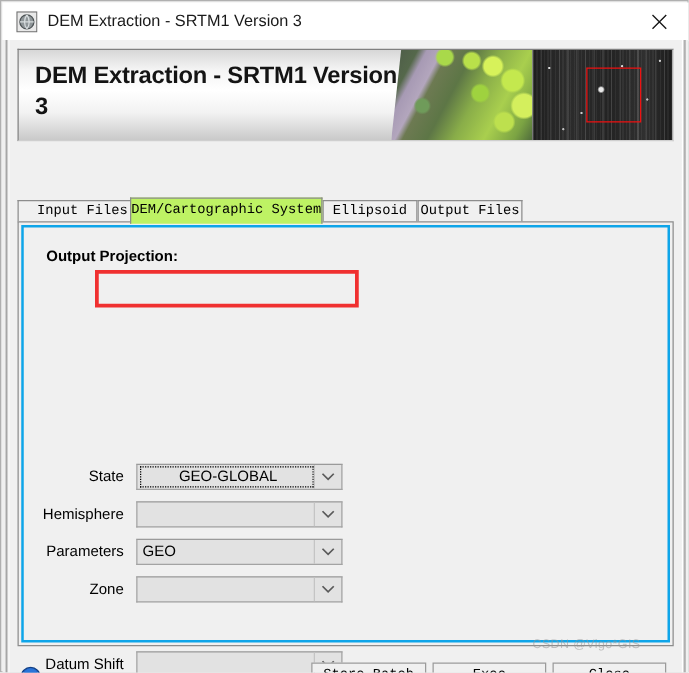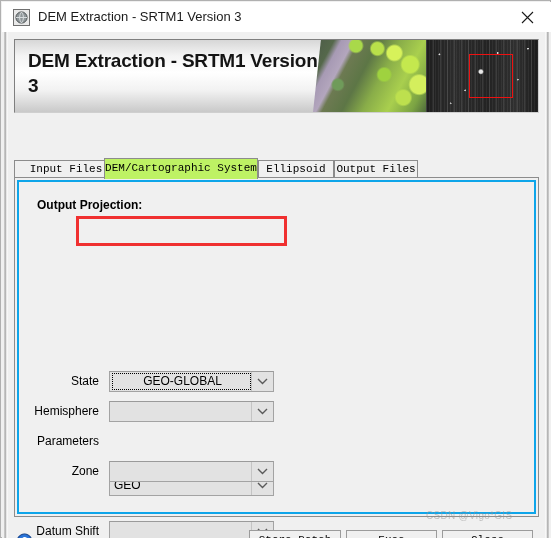--- a/index.html
+++ b/index.html
@@ -379,21 +379,21 @@
             <span class="combo-arrow">
               <svg width="11" height="7" viewBox="0 0 11 7">
                 <path d="M1 1 L5.5 5.5 L10 1" stroke="#5a5a5a" stroke-width="1.4" fill="none"></path>
               </svg>
             </span>
           </div>
         </div>
 
         <div class="form-row" style="left:18px; top:249px; width:249px;">
           <span class="form-label" style="width:72px; right:187px;">Parameters</span>
-          <div class="combo" style="left:72px;margin-top:44px;">
+          <div class="combo" style="left:72px;">
             <span class="combo-text">GEO</span>
             <span class="combo-arrow">
               <svg width="11" height="7" viewBox="0 0 11 7">
                 <path d="M1 1 L5.5 5.5 L10 1" stroke="#5a5a5a" stroke-width="1.4" fill="none"></path>
               </svg>
             </span>
           </div>
         </div>
 
         <div class="form-row" style="left:18px; top:279px; width:249px;">

